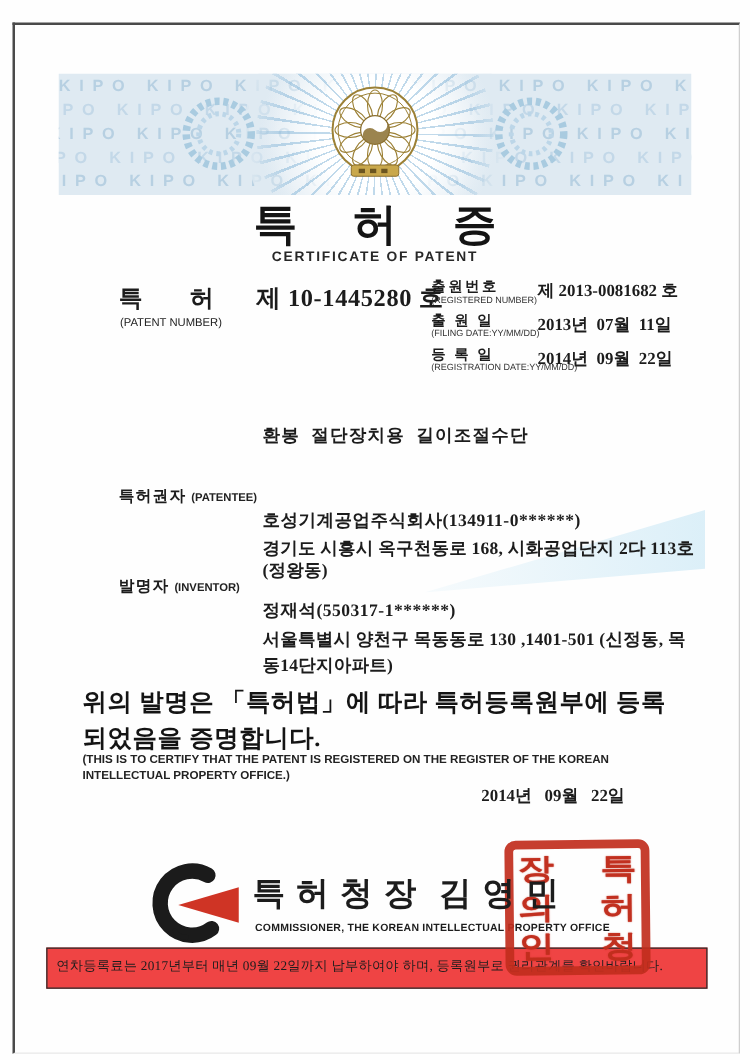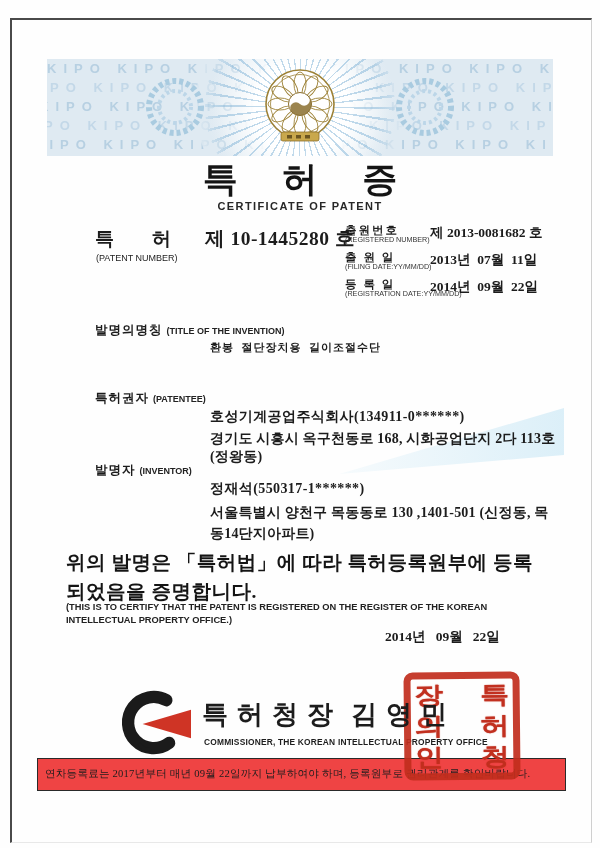--- a/index.html
+++ b/index.html
@@ -48,21 +48,21 @@
   .meta{left:345px;top:224px;width:215px;}
   .meta-row{position:relative;margin-bottom:5px;min-height:22px;}
   .m-kr{display:block;font-size:11.5px;font-weight:bold;letter-spacing:2px;line-height:12px;}
   .m-en{display:block;font-size:7.2px;line-height:8px;color:#333;white-space:nowrap;}
   .m-val{position:absolute;left:85px;top:0;font-size:13.5px;font-weight:bold;white-space:pre;}
 
   
   .sec-kr{font-size:12.5px;font-weight:bold;letter-spacing:1px;}
   .sec-en{font-size:9px;color:#222;font-weight:bold;}
   .sec-invention{left:95px;top:320px;}
-  .invention-title{left:210px;top:340px;font-size:11px;font-weight:bold;letter-spacing:1px;}
+  .invention-title{left:210px;top:340px;font-size:14px;font-weight:bold;letter-spacing:1px;}
   .sec-patentee{left:95px;top:388px;}
   .patentee-name{left:210px;top:408px;font-size:14px;font-weight:600;letter-spacing:.4px;text-align:right;}
   .patentee-addr{left:210px;top:430px;font-size:14px;font-weight:600;letter-spacing:.2px;width:350px;}
   .sec-inventor{left:95px;top:460px;}
   .inventor-name{left:210px;top:480px;font-size:14px;font-weight:600;letter-spacing:.4px;}
   .inventor-addr{left:210px;top:502px;font-size:14px;font-weight:600;letter-spacing:.2px;
     width:342px;line-height:21px;}
 
   
   .cert-kr{left:66px;top:548px;width:480px;font-size:19.5px;font-weight:bold;
@@ -174,24 +174,20 @@
     </div>
     <div class="meta-row">
       <span class="m-kr">등 록 일</span>
       <span class="m-en sans">(REGISTRATION DATE:YY/MM/DD)</span>
       <span class="m-val">2014년  09월  22일</span>
     </div>
   </div>
 
   <div class="abs artifact"></div>
 
-  <div class="abs sec-invention">
-    <span class="sec-kr">발명의명칭</span>
-    <span class="sec-en sans">(TITLE OF THE INVENTION)</span>
-  </div>
   <div class="abs invention-title pre">환봉  절단장치용  길이조절수단</div>
 
   <div class="abs sec-patentee">
     <span class="sec-kr">특허권자</span>
     <span class="sec-en sans">(PATENTEE)</span>
   </div>
   <div class="abs patentee-name">호성기계공업주식회사(134911-0******)</div>
   <div class="abs patentee-addr">경기도 시흥시 옥구천동로 168, 시화공업단지 2다 113호 (정왕동)</div>
 
   <div class="abs sec-inventor">

